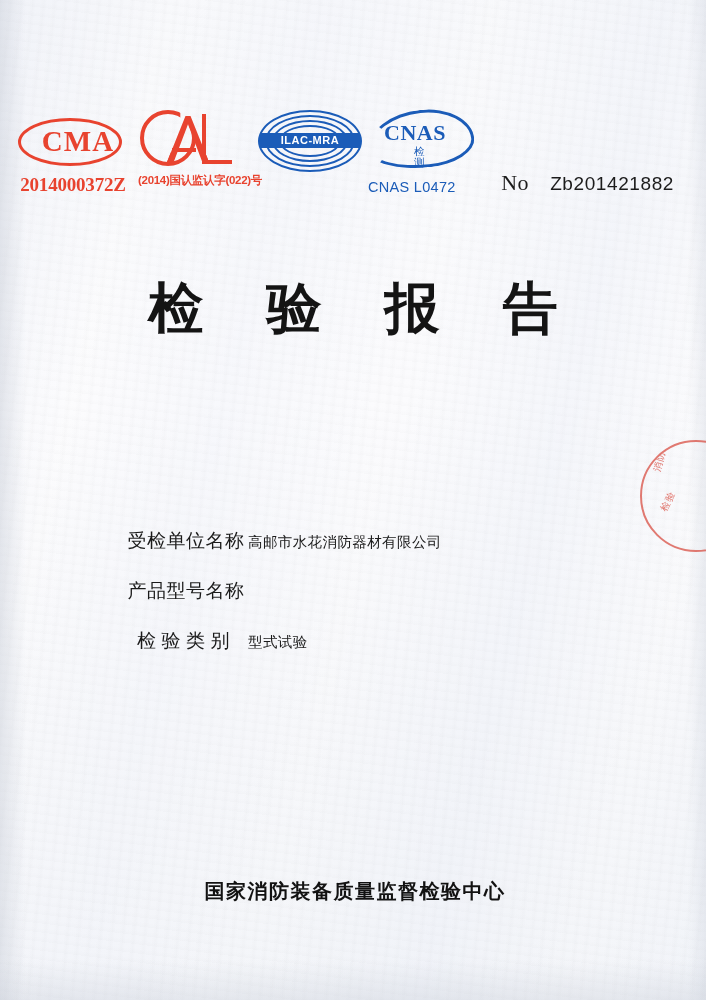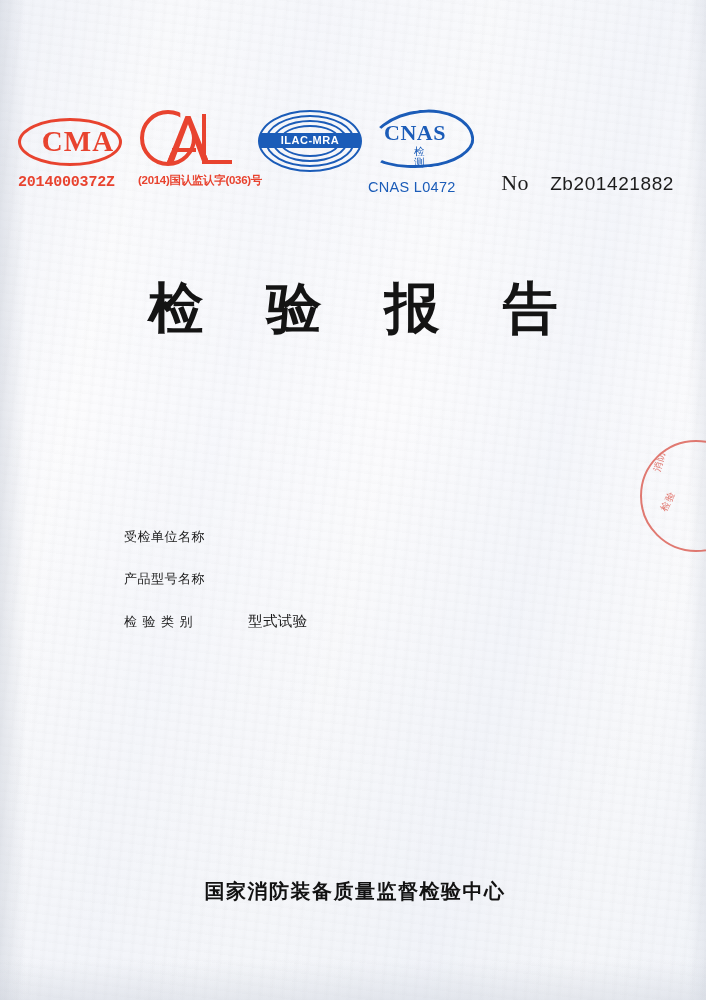--- a/index.html
+++ b/index.html
@@ -80,26 +80,27 @@
     transform: translateY(-52%);
     text-align: center;
     font-family: "Liberation Serif", serif;
     font-weight: bold;
     font-size: 29px;
     letter-spacing: 1px;
     color: #e8432f;
   }
   .cma-code {
     margin-top: 8px;
-    font-family: Liberation Mono, monospace;
-    font-weight: bold;
-    font-size: 15px;
+    font-family: Liberation Serif, serif;
+    font-weight: bold;
+    font-size: 19px;
     color: #e8432f;
     letter-spacing: -0.2px;
     white-space: nowrap;
+    text-align: center;
   }
 
   
   .cal {
     left: 138px;
     top: 8px;
     width: 115px;
   }
   .cal-mark {
     position: relative;
@@ -302,23 +303,24 @@
   }
   .field-row {
     display: flex;
     align-items: baseline;
     margin-bottom: 24px;
   }
   .field-label {
     width: 124px;
     flex: 0 0 124px;
     font-family: "DejaVu Sans", sans-serif;
-    font-size: 13px;
+    font-size: 19px;
     color: #1a1a1a;
     letter-spacing: 0.5px;
+    text-align: center;
   }
   .field-label.spaced {
     letter-spacing: 5.5px;
   }
   .field-value {
     font-family: "DejaVu Sans", sans-serif;
     font-size: 14.5px;
     color: #1a1a1a;
     letter-spacing: 0.4px;
   }
@@ -391,21 +393,21 @@
       <div class="cma-code">2014000372Z</div>
     </div>
 
     <div class="logo cal">
       <div class="cal-mark">
         <div class="cal-c"></div>
         <div class="cal-a"></div>
         <div class="cal-a-bar"></div>
         <div class="cal-l"></div>
       </div>
-      <div class="cal-code">(2014)国认监认字(036)号</div>
+      <div class="cal-code">(2014)国认监认字(022)号</div>
     </div>
 
     <div class="logo ilac">
       <div class="ilac-mark">
         <div class="ilac-ring ilac-r1"></div>
         <div class="ilac-ring ilac-r2"></div>
         <div class="ilac-ring ilac-r3"></div>
         <div class="ilac-ring ilac-r4"></div>
         <div class="ilac-band"></div>
         <div class="ilac-band-text">ILAC-MRA</div>
@@ -428,20 +430,21 @@
   <div class="report-no">
     <span class="no-label">No</span>
     <span class="no-value">Zb201421882</span>
   </div>
 
   <div class="doc-title">检 验 报 告</div>
 
   <div class="fields">
     <div class="field-row">
       <div class="field-label">受检单位名称</div>
+      <div class="field-value">高邮市水花消防器材有限公司</div>
     </div>
     <div class="field-row">
       <div class="field-label">产品型号名称</div>
     </div>
     <div class="field-row">
       <div class="field-label spaced">检验类别</div>
       <div class="field-value">型式试验</div>
     </div>
   </div>
 

